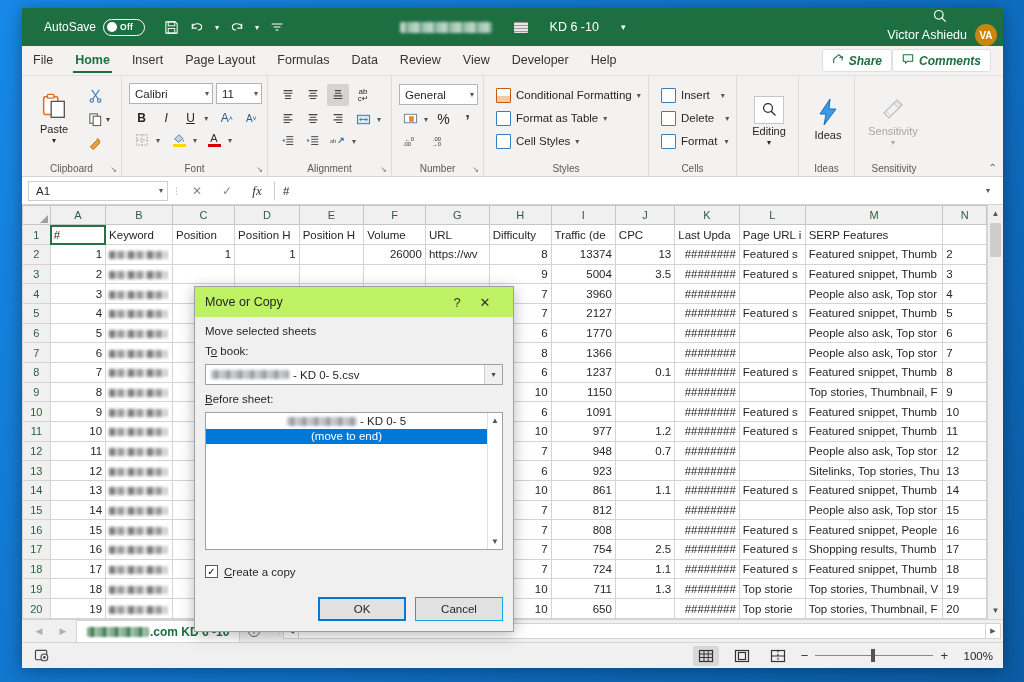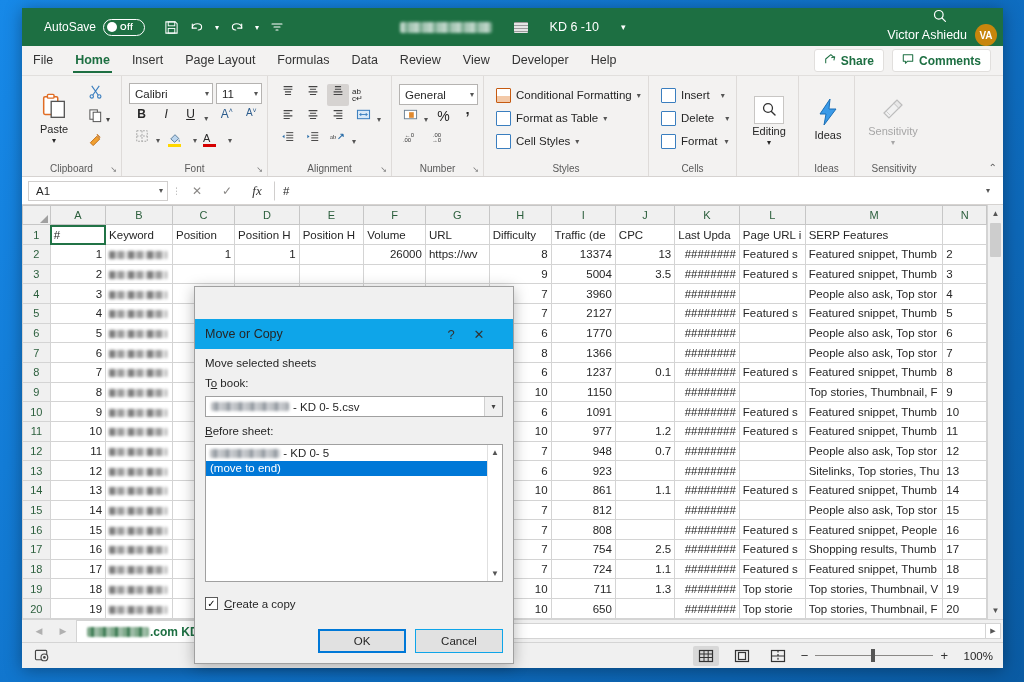--- a/index.html
+++ b/index.html
@@ -67,31 +67,31 @@
   .ribopt{ width:36px;height:38px;display:flex;align-items:center;justify-content:center; }
   .wbtn{ width:43px;height:38px;display:flex;align-items:center;justify-content:center;font-size:13px; }
   
   .tabbar{
     height:30px;background:#f3f2f1;display:flex;align-items:flex-end;flex:0 0 30px;
     border-bottom:1px solid #e1dfdd; position:relative;
   }
   .tab{ padding:0 11px;height:30px;line-height:30px;font-size:12.5px;color:#333;cursor:default;position:relative;white-space:nowrap; }
   .tab.active{ color:#1d6f42;font-weight:bold; }
   .tab.active:after{ content:"";position:absolute;left:9px;right:9px;bottom:2px;height:2.5px;background:#1d6f42; }
-  .tabbar .right{ margin-left:auto;display:flex;align-items:center;gap:8px;padding:0 12px 3px 0; }
+  .tabbar .right{ margin-left:auto;display:flex;align-items:center;gap:0;padding:0 12px 3px 0;font-style:italic; }
   .pill{ background:#fff;border:1px solid #e1dfdd;border-radius:3px;padding:3px 9px;font-size:12px;
     color:#1d6f42;font-weight:bold;display:flex;align-items:center;gap:5px; }
   
   .ribbon{ flex:0 0 100px;background:#f3f2f1;display:flex;border-bottom:1px solid #d6d3d1;position:relative; }
   .group{ display:flex;flex-direction:column;height:100px;border-right:1px solid #dedbd9;padding:3px 5px 0 5px;position:relative; }
   .group .glabel{ position:absolute;bottom:2px;left:0;right:0;text-align:center;font-size:10px;color:#5a5a5a; }
   .group .gdlg{ position:absolute;bottom:2px;right:4px;font-size:8px;color:#777; }
   .grow{ display:flex;align-items:center;gap:3px; }
   .bigbtn{ display:flex;flex-direction:column;align-items:center;justify-content:center;width:54px;height:70px;gap:1px;font-size:11px; }
-  .sbtn{ width:22px;height:22px;display:flex;align-items:flex-start;justify-content:center;font-size:12px;border-radius:2px; }
+  .sbtn{ width:22px;height:22px;display:flex;align-items:center;justify-content:center;font-size:12px;border-radius:2px; }
   .sbtn.on{ background:#d6d3d1; }
   .cbx{ border:1px solid #b5b3b1;background:#fff;height:21px;display:flex;align-items:center;
      justify-content:space-between;padding:0 3px 0 5px;font-size:11.5px;gap:4px; }
   .menu-item{ display:flex;align-items:center;gap:5px;height:22px;font-size:11.5px;white-space:nowrap;padding:0 3px; }
   .ico-sq{ width:15px;height:15px;flex:0 0 15px;border:1.3px solid #3a7ebf;border-radius:1px;background:#fff;position:relative; }
   .collapse{ position:absolute;right:6px;bottom:3px;font-size:10px;color:#555; }
   
   .fbar{ flex:0 0 28px;display:flex;align-items:center;background:#fff;border-bottom:1px solid #d6d3d1;padding:0 6px;gap:4px; }
   .namebox{ width:140px;height:20px;border:1px solid #d0cecd;display:flex;align-items:center;
     justify-content:space-between;padding:0 4px 0 7px;font-size:11.5px; }
@@ -141,33 +141,33 @@
   .zslider{ width:118px;height:14px;position:relative;display:flex;align-items:center; }
   .zslider .line{ width:100%;height:1.5px;background:#8a8886; }
   .zslider .handle{ position:absolute;left:56px;width:4px;height:13px;background:#555; }
   .zpct{ width:38px;text-align:right;font-size:11.5px; }
   
   .dlg{
     position:absolute; left:172px; top:278px; width:320px;
     background:#f0f0f0; border:1px solid #a0a0a0; box-shadow:0 3px 14px rgba(0,0,0,.28);
     display:flex;flex-direction:column; z-index:50; font-size:11.5px;
   }
-  .dlg-title{ height:30px;display:flex;align-items:center;padding:0 20px 0 10px;background:#0ea5e9;font-size:12.5px;margin-top:32px; }
+  .dlg-title{ height:30px;display:flex;align-items:center;padding:0 14px 0 10px;background:#bef264;font-size:12.5px; }
   .dlg-title .t{ flex:1; }
   .dlg-btn{ width:28px;height:26px;display:flex;align-items:center;justify-content:center;font-size:13px;color:#333; }
   .dlg-body{ padding:8px 10px 10px 10px;display:flex;flex-direction:column;gap:5px; }
   .lbl{ font-size:11.5px;margin-top:3px; }
   .u{ text-decoration:underline; }
   .combo{ height:21px;background:#fff;border:1px solid #a0a0a0;display:flex;align-items:center;
     padding:0 0 0 5px;margin-top:2px;font-size:11.5px;gap:4px; }
   .combo .caret{ margin-left:auto;width:18px;height:19px;background:#f0f0f0;border-left:1px solid #cfcfcf;
     display:flex;align-items:center;justify-content:center;font-size:8px;color:#444; }
   .listbox{ height:138px;background:#fff;border:1px solid #a0a0a0;margin-top:2px;display:flex;position:relative; }
   .listitems{ flex:1;padding:1px 0 0 0;overflow:hidden; }
-  .li{ height:15px;line-height:15px;padding:0 4px;font-size:11.5px; }
+  .li{ height:15px;line-height:15px;padding:0 4px;font-size:11.5px;text-align:center; }
   .li.sel{ background:#0078d7;color:#fff; }
   .lsb{ width:15px;background:#fff;border-left:1px solid #e0e0e0;display:flex;flex-direction:column;justify-content:space-between;align-items:center; }
   .lsb .a{ height:15px;display:flex;align-items:center;justify-content:center;font-size:8px;color:#555; }
   .chkrow{ display:flex;align-items:center;gap:6px;margin-top:10px;font-size:11.5px; }
   .chk{ width:13px;height:13px;border:1px solid #5a5a5a;background:#fff;display:flex;align-items:center;
     justify-content:center;font-size:10px;line-height:1;color:#000; }
   .dlg-actions{ display:flex;justify-content:flex-end;gap:9px;margin-top:14px; }
   .dbtn{ width:88px;height:24px;background:#e1e1e1;border:1px solid #0ea5e9;display:flex;
     align-items:center;justify-content:center;font-size:11.5px; }
   .dbtn.primary{ border:2px solid #0078d7;background:#e1e1e1; }

